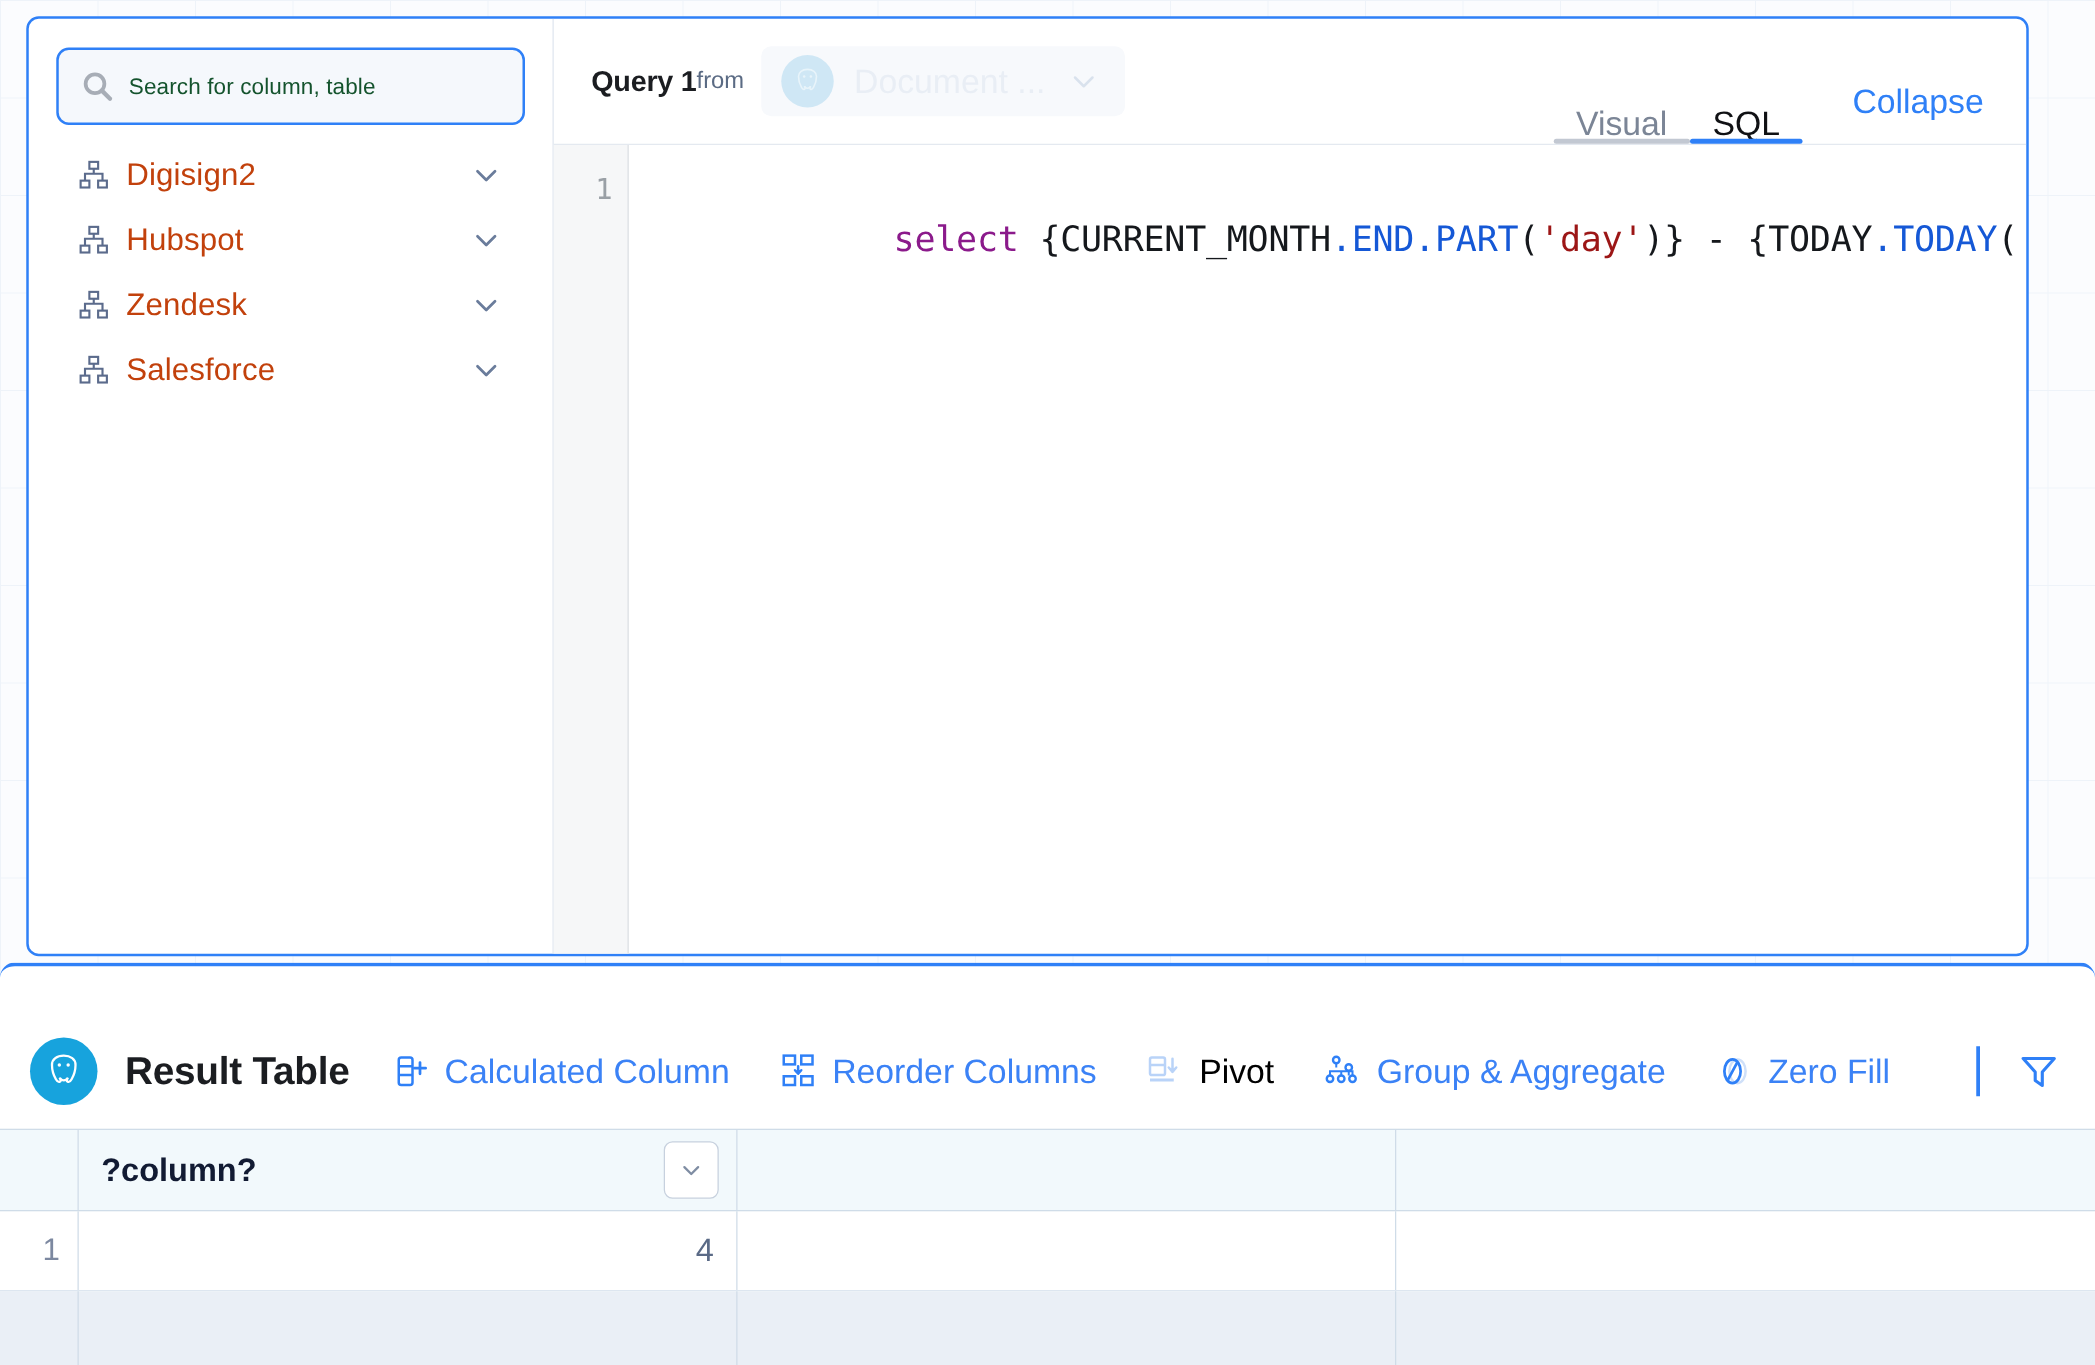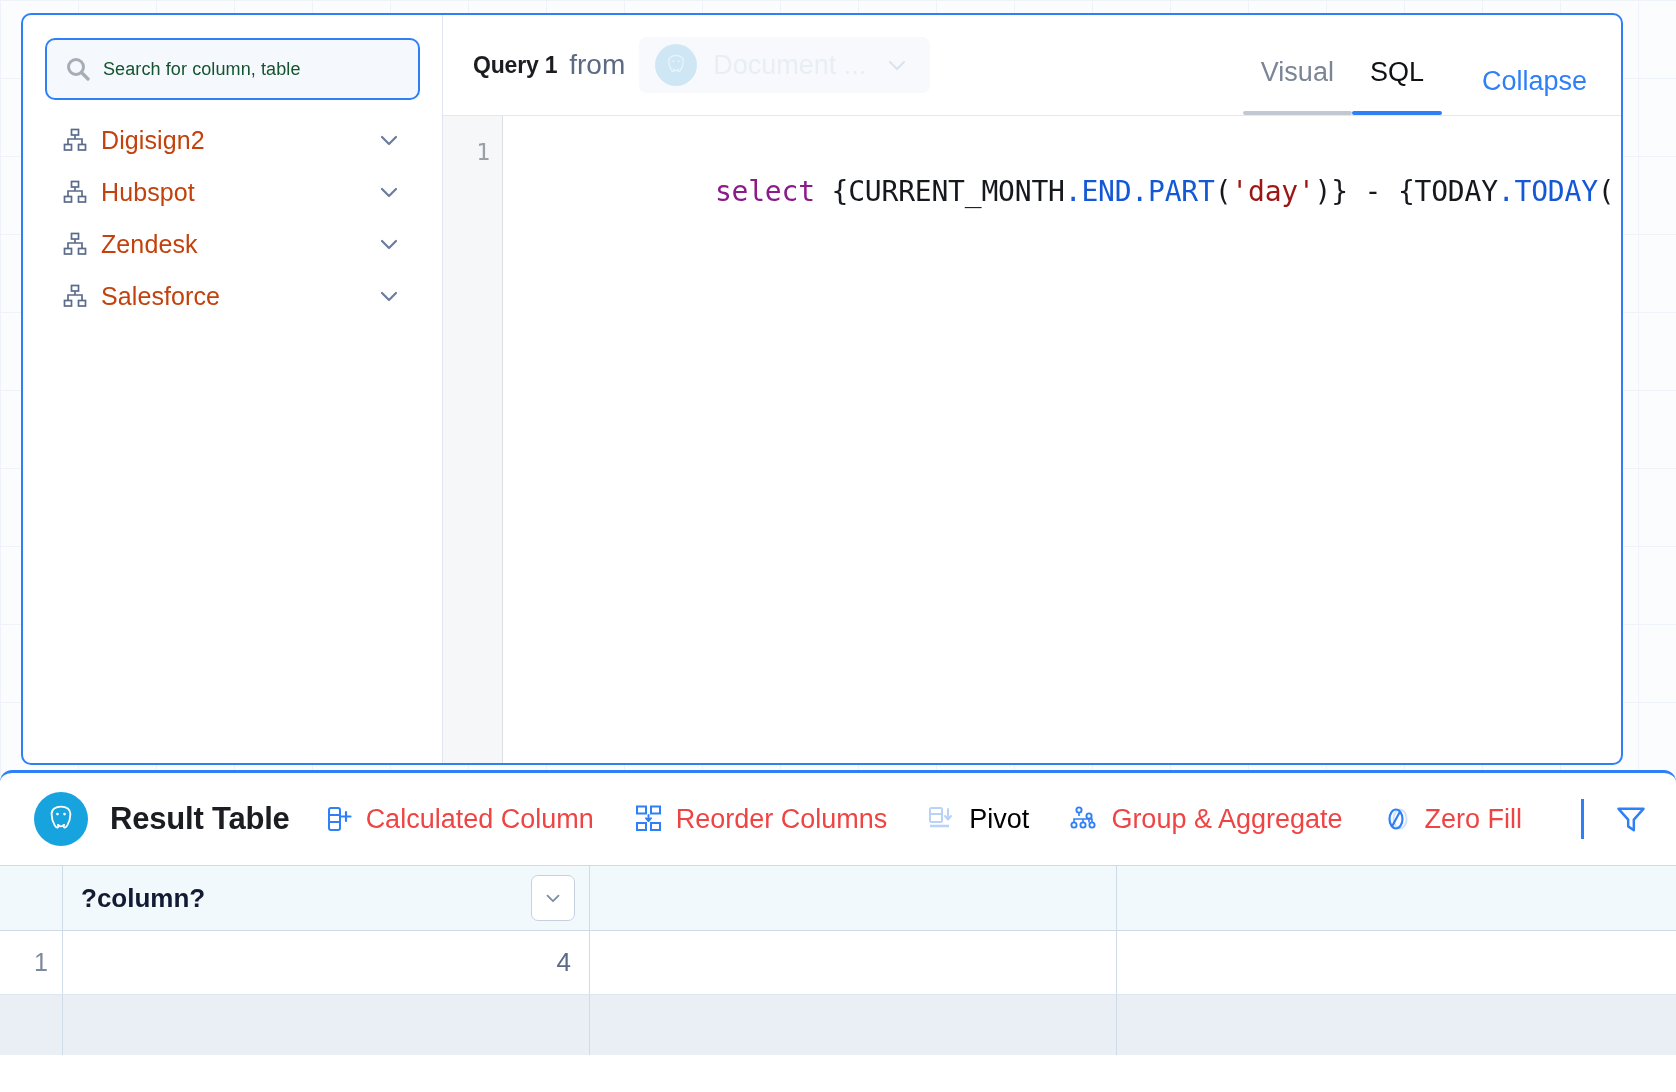--- a/index.html
+++ b/index.html
@@ -50,33 +50,33 @@
   .chev { flex: 0 0 auto; margin-right: 10px; }
 
   
   .editor-side { flex: 1 1 auto; display: flex; flex-direction: column; min-width: 0; }
   .editor-header {
     height: 100px; flex: 0 0 100px;
     display: flex; align-items: center;
     padding: 0 0 0 30px;
   }
   .q-title { font-size: 23px; font-weight: bold; color: #1b1d21; letter-spacing: -.2px; }
-  .q-from { font-size: 28px; color: #5b6b84; margin-left: 12px; }
+  .q-from { font-size: 19px; color: #5b6b84; }
   .ds-select {
     display: flex; align-items: center; gap: 16px;
     margin-left: 14px; height: 56px; padding: 0 18px 0 16px;
     background: #f7f9fc; border-radius: 8px; cursor: pointer;
   }
   .pg-badge-sm { width: 42px; height: 42px; border-radius: 50%;
     background: #cfe7f5; display: flex; align-items: center; justify-content: center; }
   .ds-name { font-size: 27px; color: #e9eef5; white-space: nowrap; }
   .hdr-spacer { flex: 1 1 auto; }
 
   .tabs { display: flex; align-items: flex-end; height: 100px; padding-right: 0; }
-  .tab { position: relative; font-size: 27px; padding: 0 18px 27px 18px; cursor: pointer; }
+  .tab { position: relative; font-size: 27px; padding: 0 18px 0 18px; cursor: pointer; }
   .tab-inactive { color: #7b8596; }
   .tab-active { color: #101114; }
   .tab-underline { position: absolute; left: 0; right: 0; bottom: 0; height: 4px; border-radius: 2px; }
   .ul-gray { background: #c2c8d2; }
   .ul-blue { background: #2f80f7; }
   .collapse-btn { font-size: 27px; color: #2f80f7; padding: 0 34px 18px 40px; cursor: pointer; }
 
   .editor-body { flex: 1 1 auto; display: flex; min-height: 0;
     border-top: 1px solid #e4e9f0; }
   .gutter { width: 60px; flex: 0 0 60px; background: #f6f7f8;
@@ -93,27 +93,27 @@
   .tok-str { color: #9c1616; }
 
   
   .bottom-panel {
     position: absolute; left: 0; top: 770px; width: 1676px; height: 322px;
     background: #ffffff;
     border-top: 3px solid #2f80f7;
     border-radius: 12px 12px 0 0;
     overflow: hidden;
   }
-  .rt-toolbar { height: 92px; display: flex; align-items: center; padding-left: 34px; }
+  .rt-toolbar { height: 92px; display: flex; align-items: center; padding-left: 24px; margin-top: 38px; }
   .pg-badge { width: 54px; height: 54px; border-radius: 50%; background: #17a3dd;
     display: flex; align-items: center; justify-content: center; flex: 0 0 54px; }
   .rt-title { font-size: 31px; font-weight: bold; color: #1b1d21; margin-left: 22px; margin-right: 34px;
     letter-spacing: -.2px; }
   .tb-btn { display: flex; align-items: center; gap: 12px; margin-right: 40px; cursor: pointer; }
-  .tb-label { font-size: 27px; color: #ef4444; white-space: nowrap; }
+  .tb-label { font-size: 27px; color: #3b82f6; white-space: nowrap; }
   .tb-disabled .tb-label { color: #000000; }
   .tb-spacer { flex: 1 1 auto; }
   .tb-divider { width: 0; height: 40px; border-left: 3px solid #2f80f7; margin-right: 30px; }
   .tb-end { margin-right: 32px; }
 
   
   .rt-table { width: 100%; }
   .rt-row { display: flex; }
   .rt-head { background: #f2f9fc; border-top: 1px solid #cfdce8; border-bottom: 1px solid #cfdce8; height: 66px; }
   .rt-gut { width: 63px; flex: 0 0 63px; border-right: 1px solid #cfdce8;

